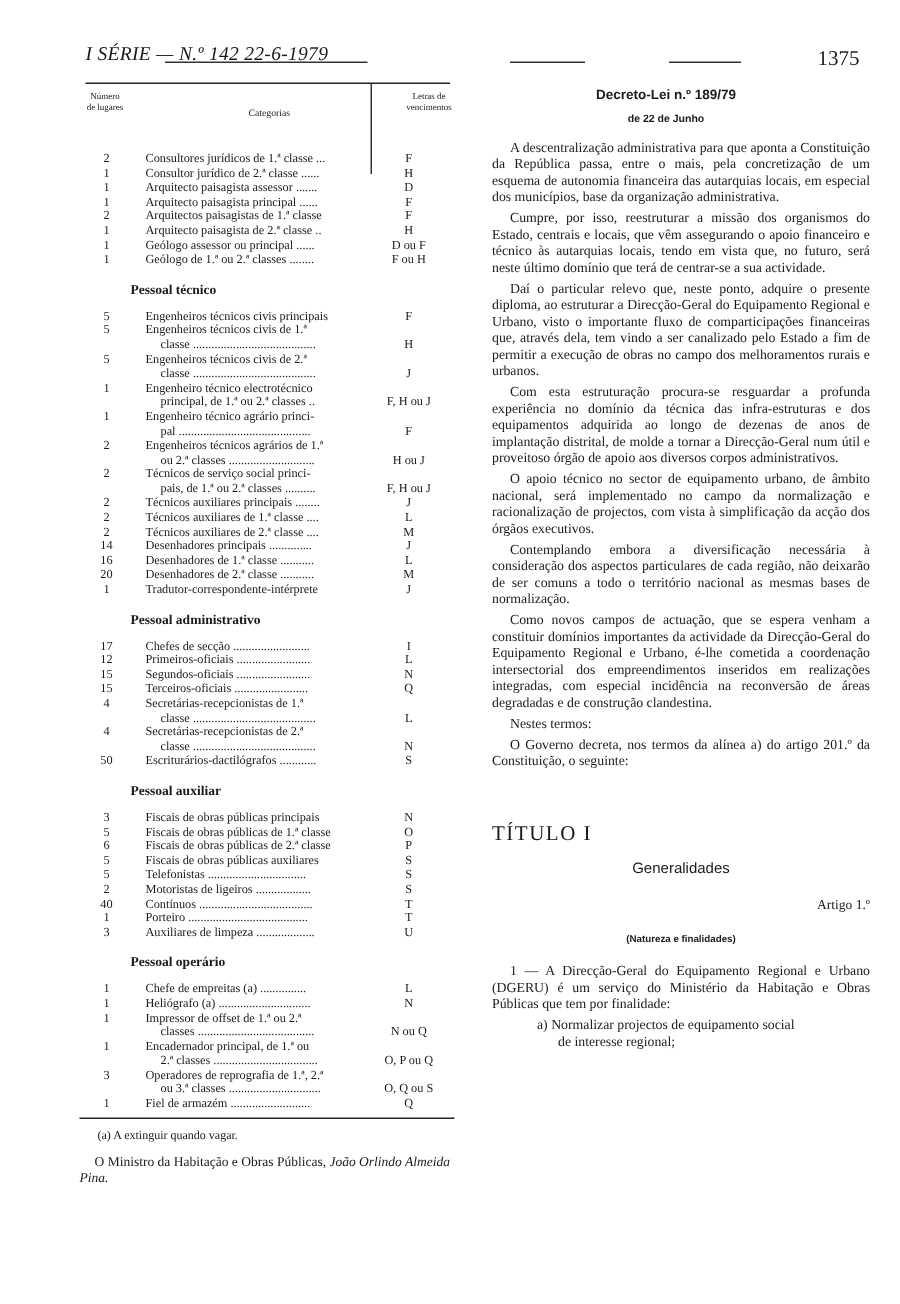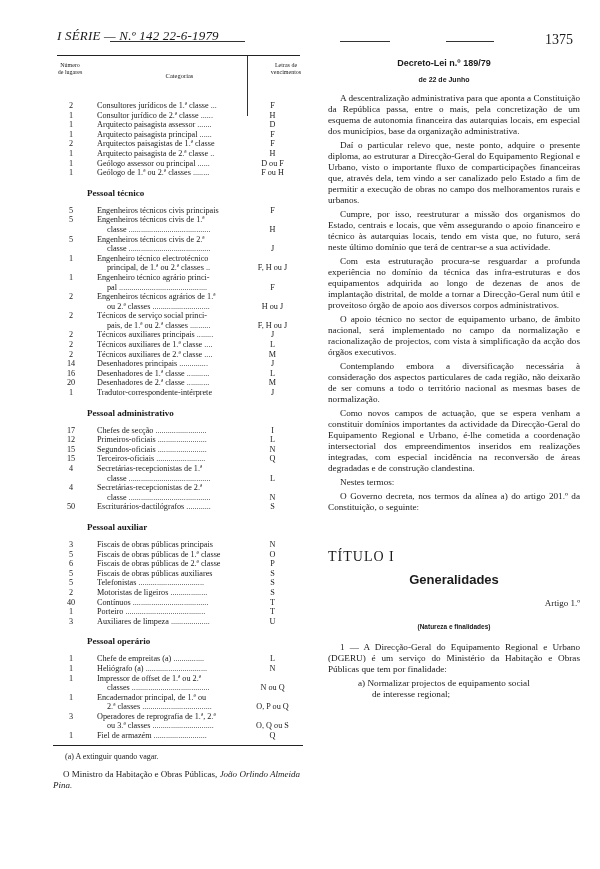--- a/index.html
+++ b/index.html
@@ -32,21 +32,21 @@
   .footnote { font-size: 8px; margin: 6px 0 8px 8px; }
   .signature { font-size: 9px; line-height: 11px; text-align: justify; text-indent: 10px; margin-left: -4px; }
   .signature .name { font-style: italic; }
 
   
   .right-col { position: absolute; left: 328px; top: 58px; width: 252px; font-size: 9.2px; line-height: 11px; }
   .decree-title { font-family: "Liberation Sans", sans-serif; font-weight: bold; font-size: 9px; text-align: center; margin-left: -20px; }
   .decree-date { font-family: "Liberation Sans", sans-serif; font-weight: bold; font-size: 7px; text-align: center; margin: 5px 0 8px -20px; }
   .para { text-align: justify; text-indent: 12px; margin-bottom: 3px; }
   .titulo { text-align: left; font-size: 14px; letter-spacing: 1px; margin: 38px 0 12px 0; }
-  .subhead { font-family: "Liberation Sans", sans-serif; font-weight: bold; font-size: 13px; text-align: center; margin-bottom: 13px; }
+  .subhead { font-family: "Liberation Sans", sans-serif; font-weight: normal; font-size: 10px; text-align: center; margin-bottom: 13px; }
   .artigo { text-align: right; font-size: 9px; margin-bottom: 12px; }
   .art-sub { font-family: "Liberation Sans", sans-serif; font-weight: bold; font-size: 6.5px; text-align: center; margin-bottom: 10px; }
   .alinea { padding-left: 30px; text-indent: 0; text-align: justify; }
   .alinea .cont { display: block; padding-left: 14px; }
 </style>
 </head>
 <body>
 
 <div class="page-header">
   <span class="hdr-left">I SÉRIE — N.º 142     22-6-1979</span>
@@ -295,22 +295,22 @@
   <div class="signature">
     <span>O Ministro da Habitação e Obras Públicas, </span><span class="name">João Orlindo Almeida Pina.</span>
   </div>
 </div>
 
 <div class="right-col">
   <div class="decree-title">Decreto-Lei n.º 189/79</div>
   <div class="decree-date">de 22 de Junho</div>
   <div id="decree-paras">
       <div class="para">A descentralização administrativa para que aponta a Constituição da República passa, entre o mais, pela concretização de um esquema de autonomia financeira das autarquias locais, em especial dos municípios, base da organização administrativa.</div>
+      <div class="para">Cumpre, por isso, reestruturar a missão dos organismos do Estado, centrais e locais, que vêm assegurando o apoio financeiro e técnico às autarquias locais, tendo em vista que, no futuro, será neste último domínio que terá de centrar-se a sua actividade.</div>
       <div class="para">Daí o particular relevo que, neste ponto, adquire o presente diploma, ao estruturar a Direcção-Geral do Equipamento Regional e Urbano, visto o importante fluxo de comparticipações financeiras que, através dela, tem vindo a ser canalizado pelo Estado a fim de permitir a execução de obras no campo dos melhoramentos rurais e urbanos.</div>
-      <div class="para">Cumpre, por isso, reestruturar a missão dos organismos do Estado, centrais e locais, que vêm assegurando o apoio financeiro e técnico às autarquias locais, tendo em vista que, no futuro, será neste último domínio que terá de centrar-se a sua actividade.</div>
       <div class="para">Com esta estruturação procura-se resguardar a profunda experiência no domínio da técnica das infra-estruturas e dos equipamentos adquirida ao longo de dezenas de anos de implantação distrital, de molde a tornar a Direcção-Geral num útil e proveitoso órgão de apoio aos diversos corpos administrativos.</div>
       <div class="para">O apoio técnico no sector de equipamento urbano, de âmbito nacional, será implementado no campo da normalização e racionalização de projectos, com vista à simplificação da acção dos órgãos executivos.</div>
       <div class="para">Contemplando embora a diversificação necessária à consideração dos aspectos particulares de cada região, não deixarão de ser comuns a todo o território nacional as mesmas bases de normalização.</div>
       <div class="para">Como novos campos de actuação, que se espera venham a constituir domínios importantes da actividade da Direcção-Geral do Equipamento Regional e Urbano, é-lhe cometida a coordenação intersectorial dos empreendimentos inseridos em realizações integradas, com especial incidência na reconversão de áreas degradadas e de construção clandestina.</div>
       <div class="para">Nestes termos:</div>
       <div class="para">O Governo decreta, nos termos da alínea a) do artigo 201.º da Constituição, o seguinte:</div>
     </div>
   <div class="titulo">TÍTULO I</div>
   <div class="subhead">Generalidades</div>
   <div class="artigo">Artigo 1.º</div>

